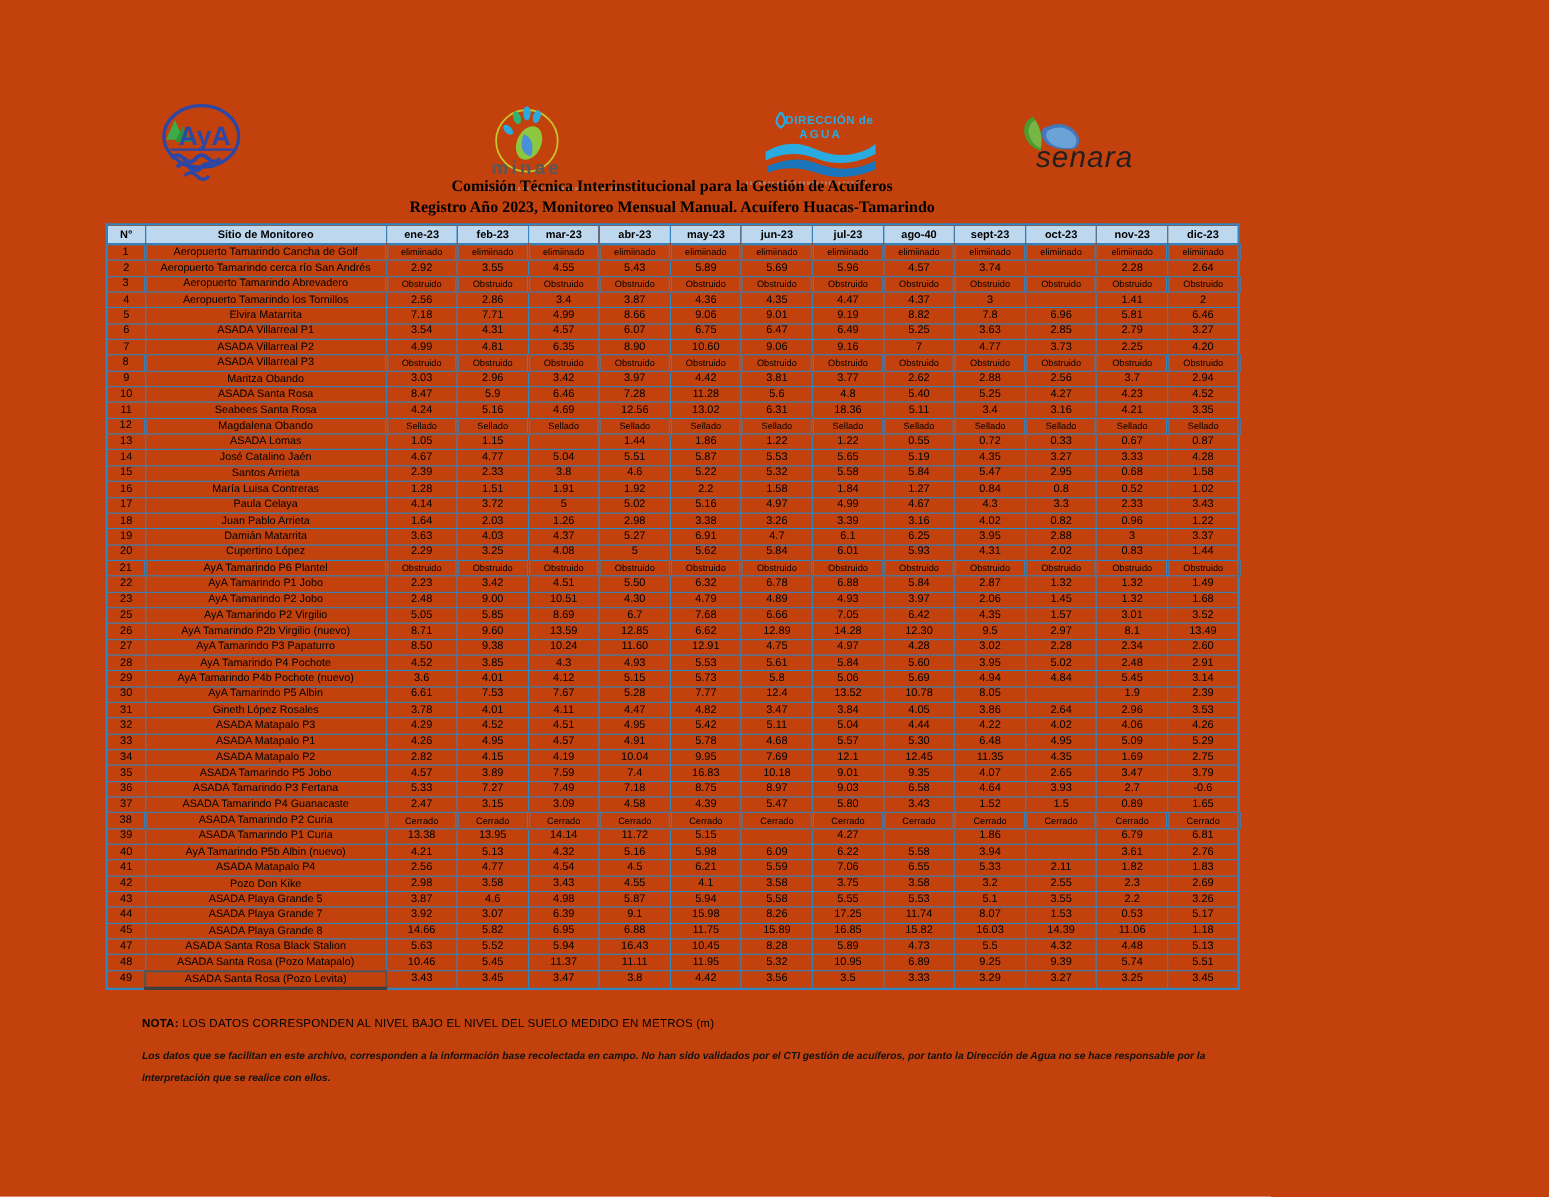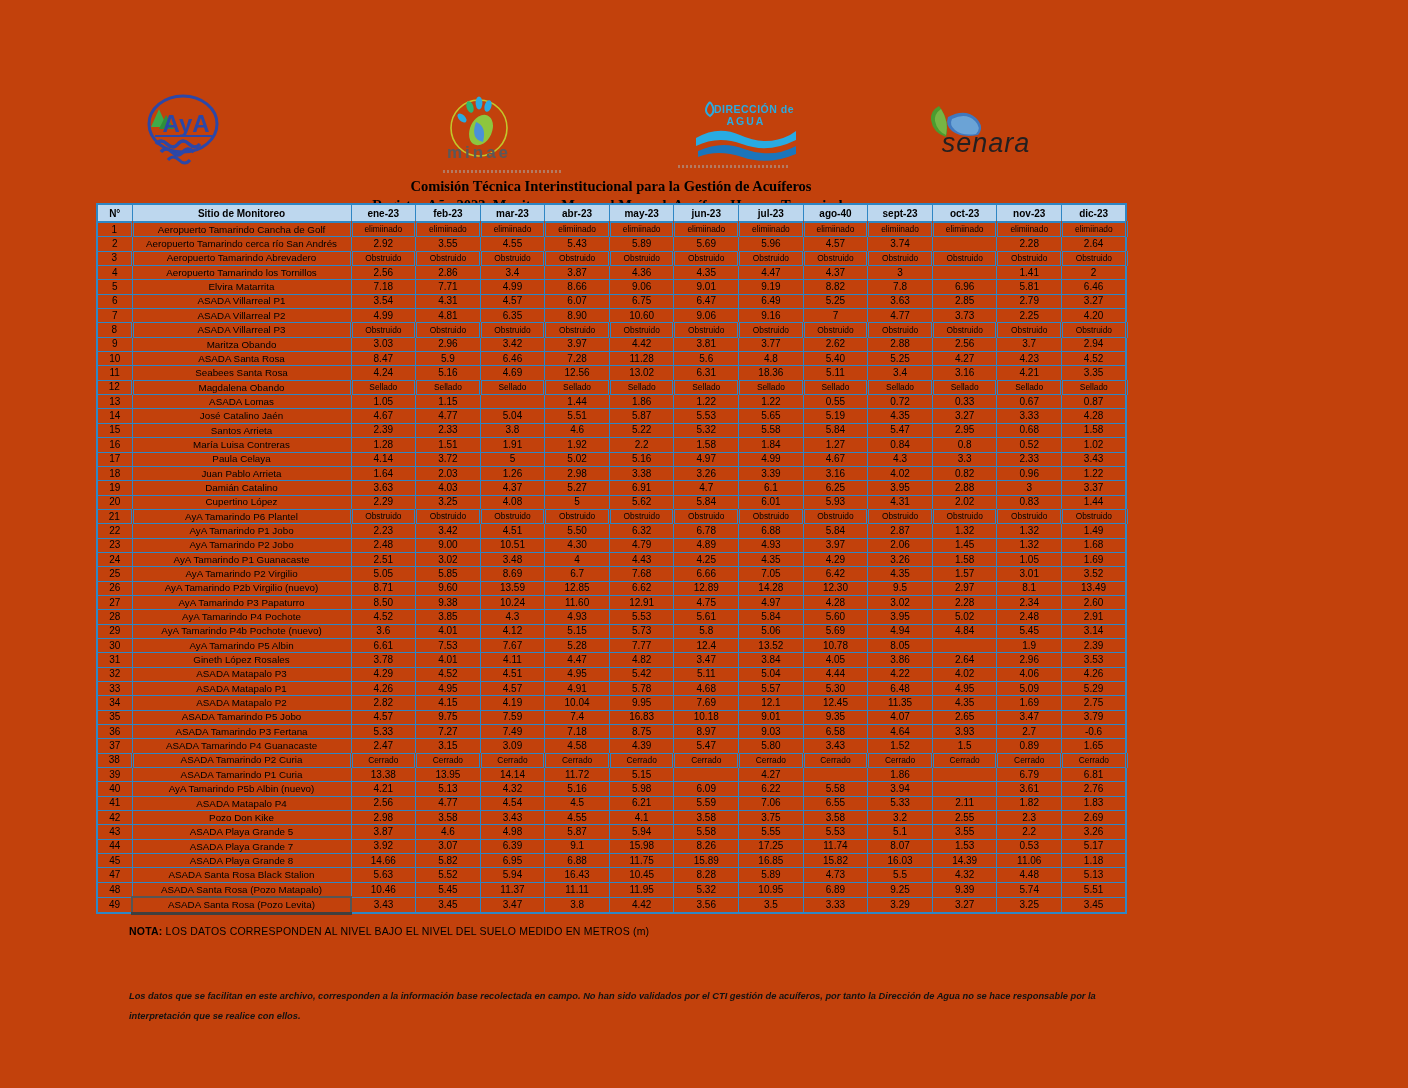--- a/index.html
+++ b/index.html
@@ -4,40 +4,40 @@
 <style>
   html,body { margin:0; padding:0; background:#ffffff; }
   .page {
     position:relative; width:1408px; height:1088px; background:#c2410c;
     font-family:"Liberation Sans", sans-serif; color:#000; overflow:hidden;
   }
   .logo { position:absolute; }
   .tagline { position:absolute; height:3px; opacity:.55;
     background:repeating-linear-gradient(90deg,#a9a9a9 0 2px, transparent 2px 4px); }
   .titles { position:absolute; left:96px; top:161px; width:1030px; text-align:center;
-    font-family:"Liberation Serif", serif; font-weight:bold; font-size:14.5px; line-height:19px;margin-top:16px; }
+    font-family:"Liberation Serif", serif; font-weight:bold; font-size:14.5px; line-height:19px; }
   .titles div { white-space:nowrap; }
 
   table.mon { position:absolute; left:96px; top:203px; width:1030px;
     border-collapse:collapse; table-layout:fixed; border:2px solid #2f86c4; }
   .mon th, .mon td { border:1px solid #2f86c4; text-align:center; vertical-align:middle;
     padding:0; overflow:hidden; white-space:nowrap; }
   .mon th { background:#bdd7ee; font-size:10px; font-weight:bold; height:16px;
     border-bottom:2px solid #2f86c4; }
   .mon td { font-size:10px; height:13.35px; line-height:1; }
   .mon td.site { font-size:9.8px; }
   .mon td.status { font-size:8.4px; }
   .mon tr.status-row td { border-left:3px double #2f86c4; border-right:3px double #2f86c4; }
   .mon tr.status-row td:first-child { border-left:2px solid #2f86c4; }
   .mon td.active-cell { border:2px solid #555; border-bottom:3px solid #3f3f3f;margin-left:28px; }
 
   .nota { position:absolute; left:129px; top:925px; font-size:10.5px; letter-spacing:.2px; }
   .nota .lbl { font-weight:bold; }
   .disclaimer { position:absolute; left:129px; top:950px; width:990px;
-    font-size:9.3px; font-weight:bold; font-style:italic; line-height:20px; color:#111;margin-top:36px; }
+    font-size:9.3px; font-weight:bold; font-style:italic; line-height:20px; color:#111; }
 
   svg text { font-family:"Liberation Sans", sans-serif; }
 </style>
 </head>
 <body>
 
 <div class="page">
 
   <div class="logo" style="left:142px; top:92px;">
     <svg width="80" height="74" viewBox="0 0 80 74">
@@ -400,21 +400,21 @@
           <td>3.26</td>
           <td>3.39</td>
           <td>3.16</td>
           <td>4.02</td>
           <td>0.82</td>
           <td>0.96</td>
           <td>1.22</td>
         </tr>
         <tr>
           <td>19</td>
-          <td class="site">Damián Catalino</td>
+          <td class="site">Damián Matarrita</td>
           <td>3.63</td>
           <td>4.03</td>
           <td>4.37</td>
           <td>5.27</td>
           <td>6.91</td>
           <td>4.7</td>
           <td>6.1</td>
           <td>6.25</td>
           <td>3.95</td>
           <td>2.88</td>
@@ -479,36 +479,20 @@
           <td>4.79</td>
           <td>4.89</td>
           <td>4.93</td>
           <td>3.97</td>
           <td>2.06</td>
           <td>1.45</td>
           <td>1.32</td>
           <td>1.68</td>
         </tr>
         <tr>
-          <td>24</td>
-          <td class="site">AyA Tamarindo P1 Guanacaste</td>
-          <td>2.51</td>
-          <td>3.02</td>
-          <td>3.48</td>
-          <td>4</td>
-          <td>4.43</td>
-          <td>4.25</td>
-          <td>4.35</td>
-          <td>4.29</td>
-          <td>3.26</td>
-          <td>1.58</td>
-          <td>1.05</td>
-          <td>1.69</td>
-        </tr>
-        <tr>
           <td>25</td>
           <td class="site">AyA Tamarindo P2 Virgilio</td>
           <td>5.05</td>
           <td>5.85</td>
           <td>8.69</td>
           <td>6.7</td>
           <td>7.68</td>
           <td>6.66</td>
           <td>7.05</td>
           <td>6.42</td>
@@ -658,21 +642,21 @@
           <td>12.45</td>
           <td>11.35</td>
           <td>4.35</td>
           <td>1.69</td>
           <td>2.75</td>
         </tr>
         <tr>
           <td>35</td>
           <td class="site">ASADA Tamarindo P5 Jobo</td>
           <td>4.57</td>
-          <td>9.75</td>
+          <td>3.89</td>
           <td>7.59</td>
           <td>7.4</td>
           <td>16.83</td>
           <td>10.18</td>
           <td>9.01</td>
           <td>9.35</td>
           <td>4.07</td>
           <td>2.65</td>
           <td>3.47</td>
           <td>3.79</td>

